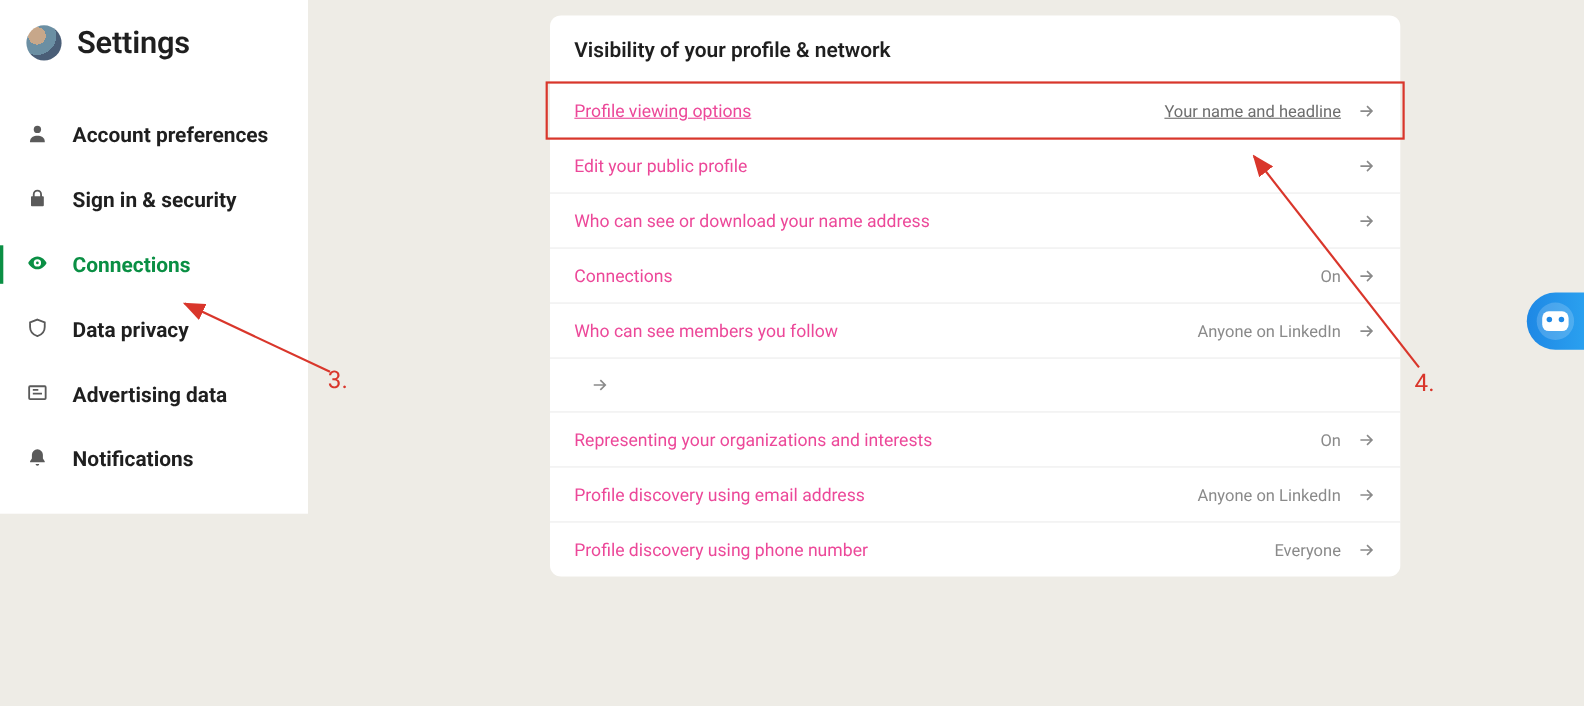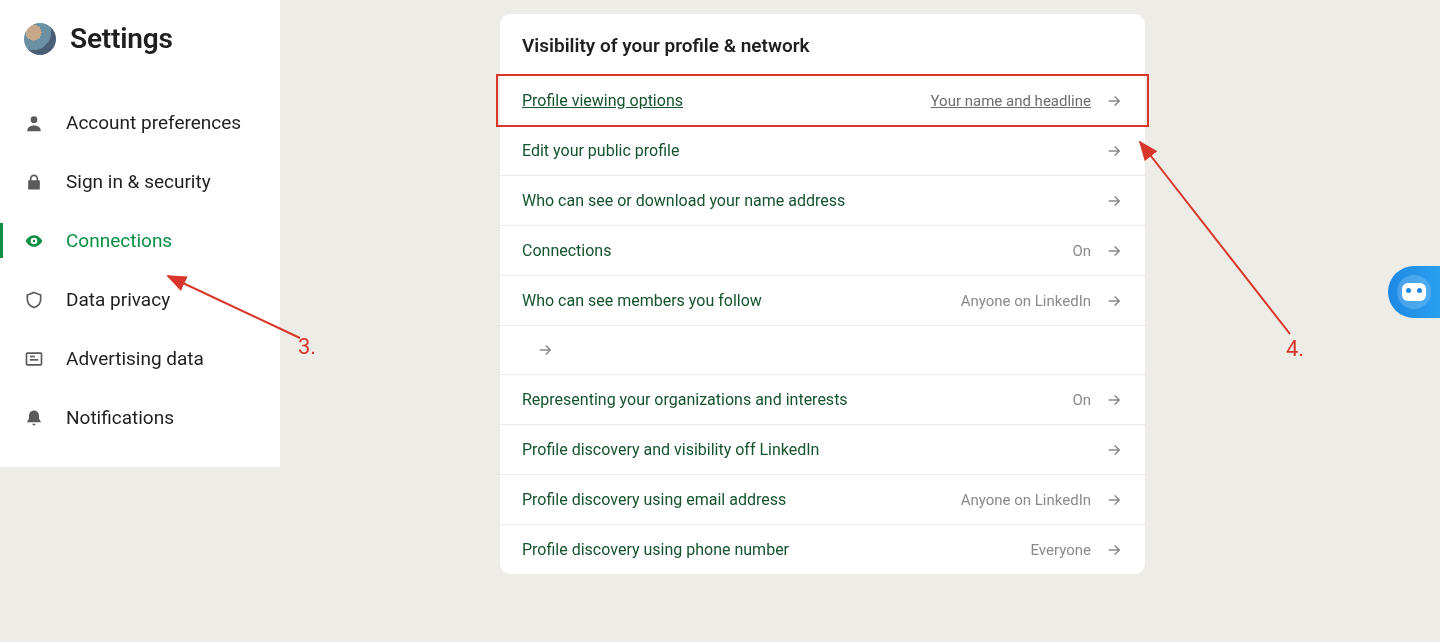--- a/index.html
+++ b/index.html
@@ -36,25 +36,25 @@
       flex-shrink: 0;
     }
     .settings-title {
       font-size: 28px;
       font-weight: 600;
       letter-spacing: -0.2px;
     }
     .nav { margin-top: 20px; }
     .nav-item {
       display: flex;
-      align-items: center;
+      align-items: flex-start;
       gap: 22px;
       padding: 18px 0 18px 24px;
       font-size: 19px;
-      font-weight: 400;
+      font-weight: 700;
       color: #1f1f1f;
       cursor: pointer;
       position: relative;
     }
     .nav-item.active { color: #0a8f44; }
     .nav-item.active::before {
       content: "";
       position: absolute;
       left: 0; top: 20%; bottom: 20%;
       width: 3px; background: #0a8f44;
@@ -66,40 +66,40 @@
       flex-shrink: 0;
     }
     .nav-item.active .nav-icon { color: #0a8f44; }
     .nav-icon svg { width: 20px; height: 20px; display: block; }
 
     
     .panel {
       position: absolute;
       left: 500px;
       top: 14px;
-      width: 645px;
+      width: 773px;
       background: #ffffff;
       border-radius: 10px;
     }
     .panel-title {
       font-size: 19px;
       font-weight: 600;
       padding: 20px 22px 18px 22px;
     }
     .row {
       display: flex;
       align-items: center;
       justify-content: space-between;
       padding: 15px 22px;
       border-top: 1px solid #ebebeb;
       cursor: pointer;
       font-size: 16px;
     }
     .row-left {
-      color: #14532d;
+      color: #ec4899;
       flex: 1;
       min-width: 0;
       white-space: nowrap;
       overflow: hidden;
       text-overflow: ellipsis;
     }
     .row-right {
       display: flex;
       align-items: flex-end;
       gap: 14px;
@@ -316,31 +316,20 @@
     <span class="row-right">
       <span class="row-status">On</span>
       <span class="arrow">
           <svg viewBox="0 0 24 24" fill="none" stroke="currentColor" stroke-width="2">
             <path d="M5 12h14M13 6l6 6-6 6"></path>
           </svg>
         </span>
     </span>
   </div>
 
-  <div class="row">
-    <span class="row-left">Profile discovery and visibility off LinkedIn</span>
-    <span class="row-right">
-      <span class="row-status"></span>
-      <span class="arrow">
-          <svg viewBox="0 0 24 24" fill="none" stroke="currentColor" stroke-width="2">
-            <path d="M5 12h14M13 6l6 6-6 6"></path>
-          </svg>
-        </span>
-    </span>
-  </div>
 
   <div class="row">
     <span class="row-left">Profile discovery using email address</span>
     <span class="row-right">
       <span class="row-status">Anyone on LinkedIn</span>
       <span class="arrow">
           <svg viewBox="0 0 24 24" fill="none" stroke="currentColor" stroke-width="2">
             <path d="M5 12h14M13 6l6 6-6 6"></path>
           </svg>
         </span>

